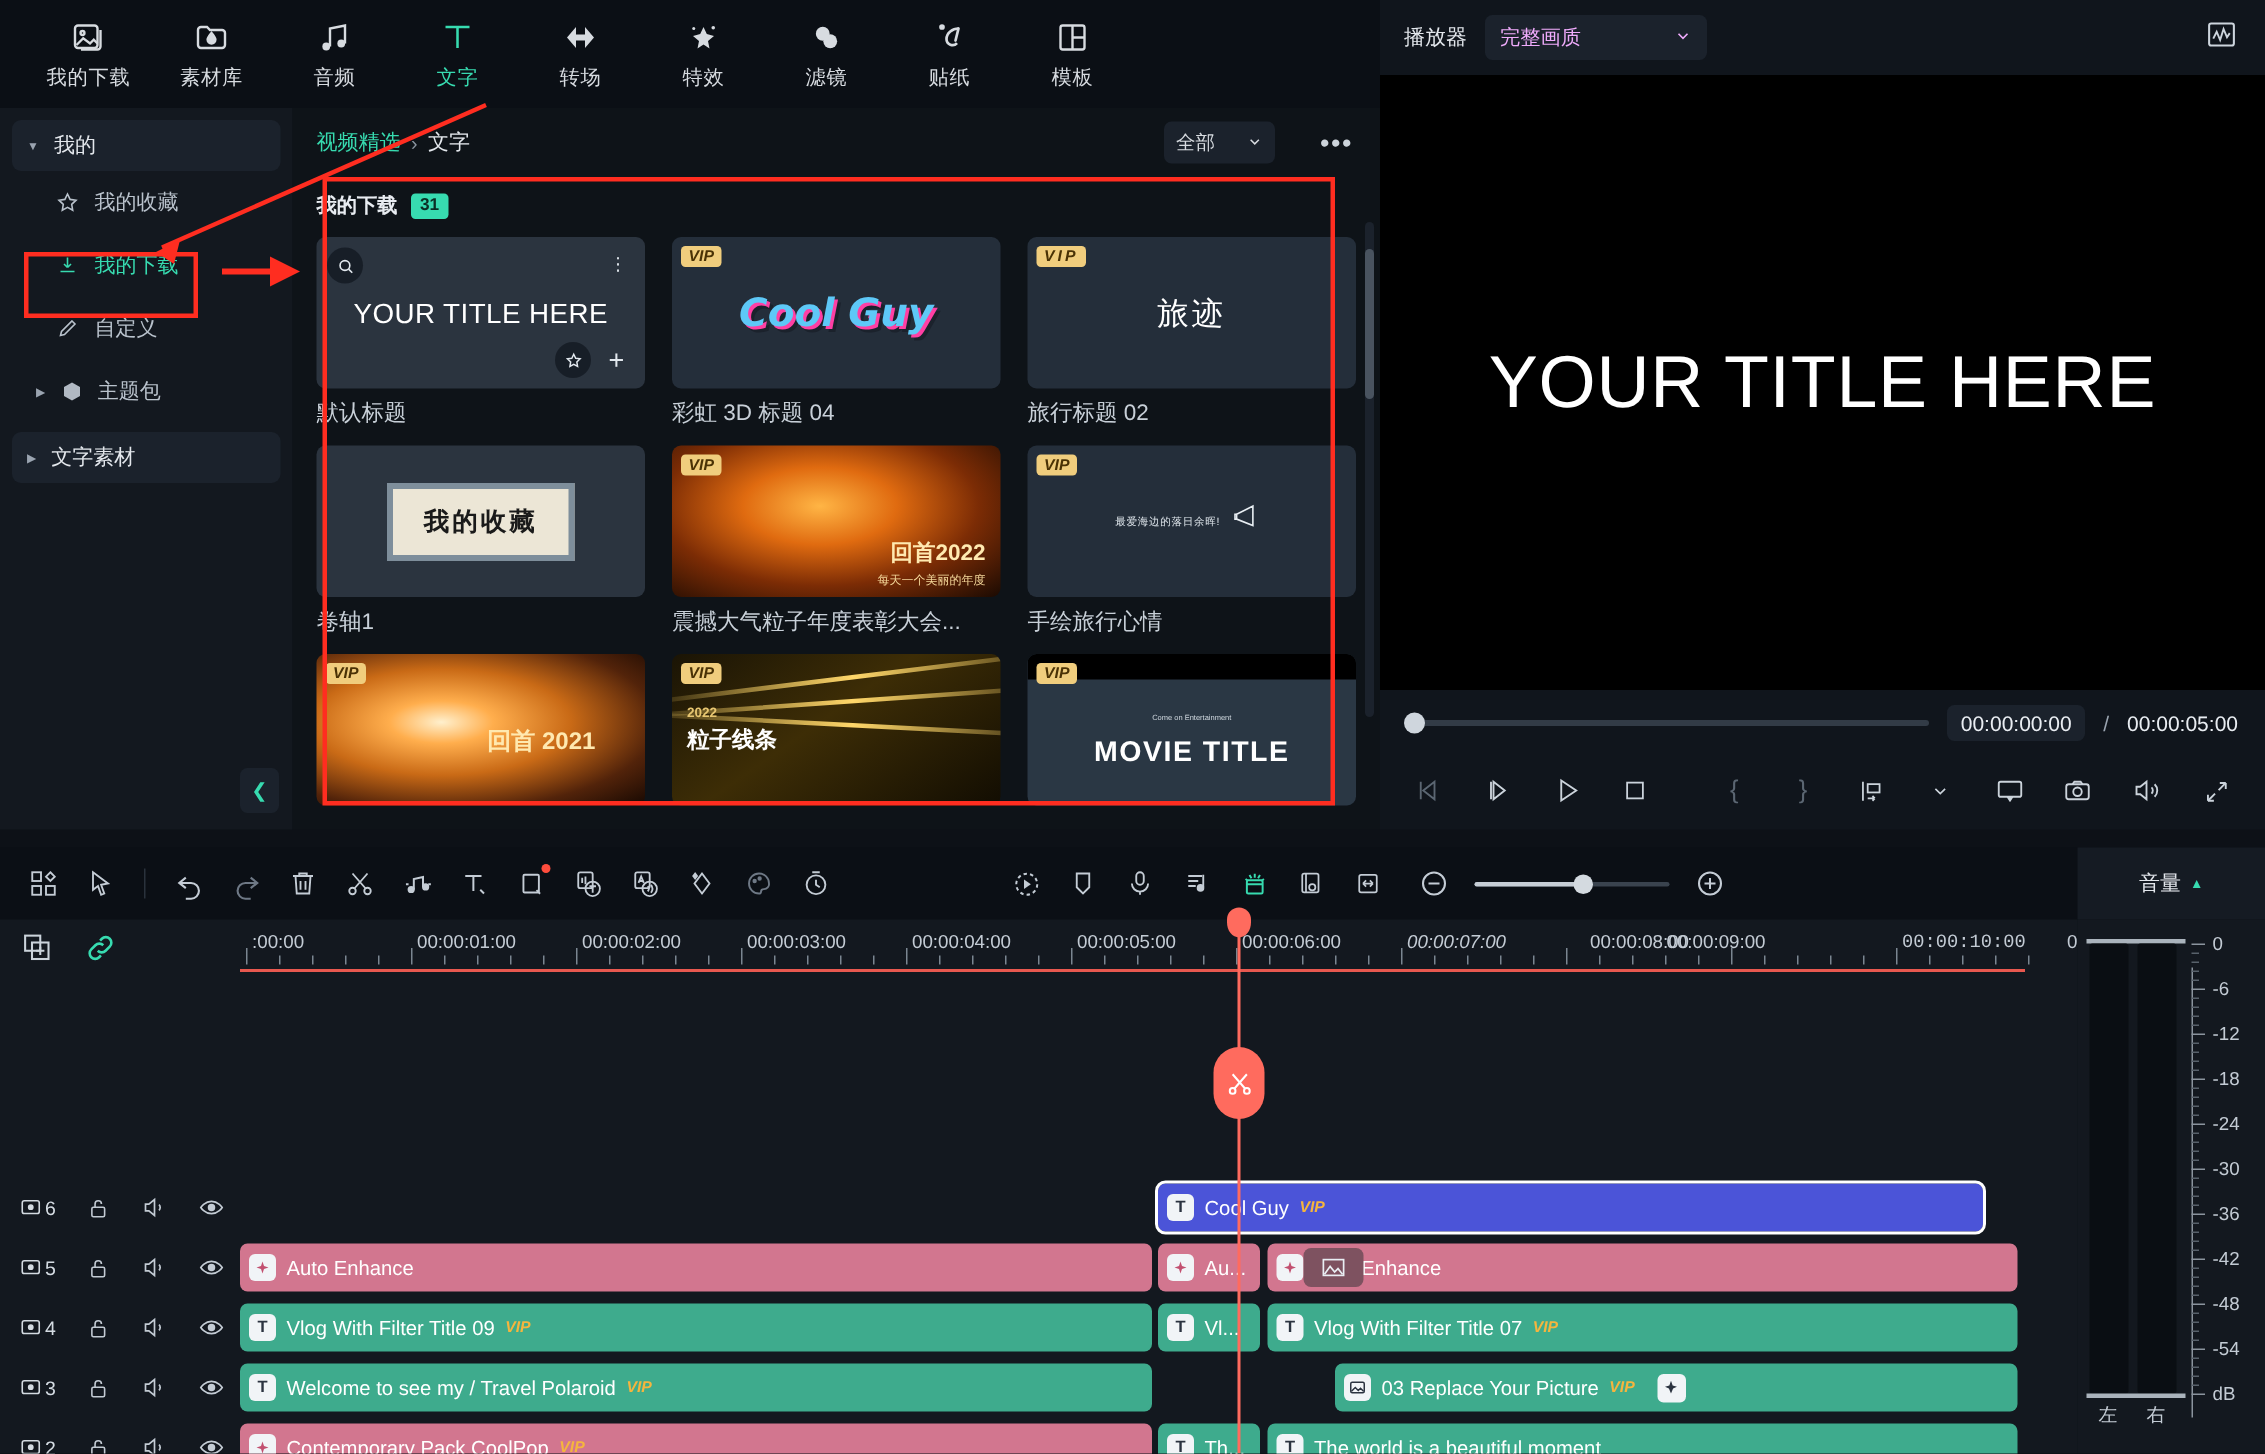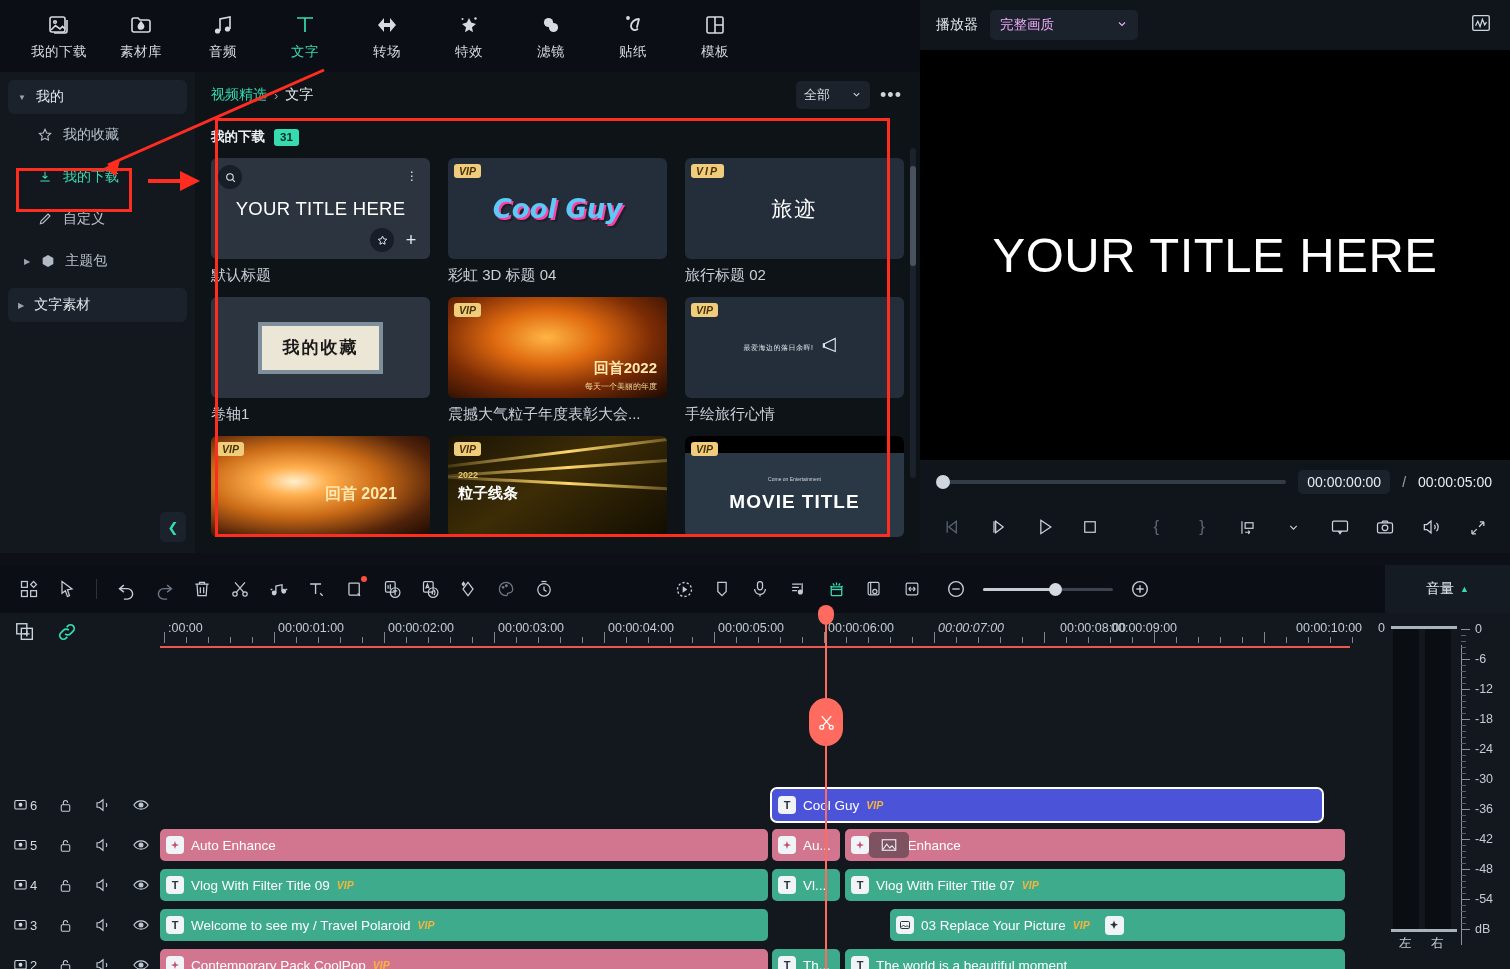--- a/index.html
+++ b/index.html
@@ -51,21 +51,21 @@
     position: absolute; left: 160px; top: 440px; width: 26px; height: 30px;
     background: #1b222c; border-radius: 5px; display: flex; align-items: center; justify-content: center;
     color: #37dbb0; font-size: 13px; cursor: pointer;
   }
 
   
   #content {
     position: absolute; left: 195px; top: 72px; width: 725px; height: 481px;
     background: #0e1318;
   }
-  #content-head { height: 46px; display: flex; align-items: center; padding: 0 16px; gap: 8px; }
+  #content-head { height: 46px; display: flex; align-items: center; padding: 0 16px; gap: 28px; }
   .breadcrumb { display:flex; align-items:center; gap:7px; font-size: 14px; color:#37dbb0; cursor:pointer;}
   .breadcrumb .bc-sep { color:#8a939e; font-size: 13px;}
   .breadcrumb .bc-cur { color:#e3e7ec; }
   .filter-sel {
     margin-left: auto; width: 74px; height: 28px; background:#1b222c; border-radius: 5px;
     display:flex; align-items:center; justify-content:space-between; padding: 0 8px;
     font-size: 13px; color:#d7dbe0; cursor:pointer;
   }
   .more-btn { width: 26px; height: 26px; display:flex;align-items:center;justify-content:center;
     color:#cdd4db; font-size: 18px; letter-spacing:1px; cursor:pointer;}
@@ -770,21 +770,21 @@
       <span class="rlabel" style="left: 8px;">:00:00</span>
       <span class="rlabel" style="left: 118px;">00:00:01:00</span>
       <span class="rlabel" style="left: 228px;">00:00:02:00</span>
       <span class="rlabel" style="left: 338px;">00:00:03:00</span>
       <span class="rlabel" style="left: 448px;">00:00:04:00</span>
       <span class="rlabel" style="left: 558px;">00:00:05:00</span>
       <span class="rlabel" style="left: 668px;">00:00:06:00</span>
       <span class="rlabel" style="left: 778px; font-style: italic;">00:00:07:00</span>
       <span class="rlabel" style="left: 900px;">00:00:08:00</span>
       <span class="rlabel" style="left: 951px;">00:00:09:00</span>
-      <span class="rlabel" style="left: 1136px;">00:00:10:00</span>
+      <span class="rlabel" style="left: 1108px; font-family: Liberation Mono, monospace;">00:00:10:00</span>
       <span class="rlabel" style="left: 1218px;">00:00:1</span>
       <i class="rtick" style="left: 4px; height: 11px;"></i>
       <i class="rtick" style="left: 26px; height: 6px;"></i>
       <i class="rtick" style="left: 48px; height: 6px;"></i>
       <i class="rtick" style="left: 70px; height: 6px;"></i>
       <i class="rtick" style="left: 92px; height: 6px;"></i>
       <i class="rtick" style="left: 114px; height: 11px;"></i>
       <i class="rtick" style="left: 136px; height: 6px;"></i>
       <i class="rtick" style="left: 158px; height: 6px;"></i>
       <i class="rtick" style="left: 180px; height: 6px;"></i>

